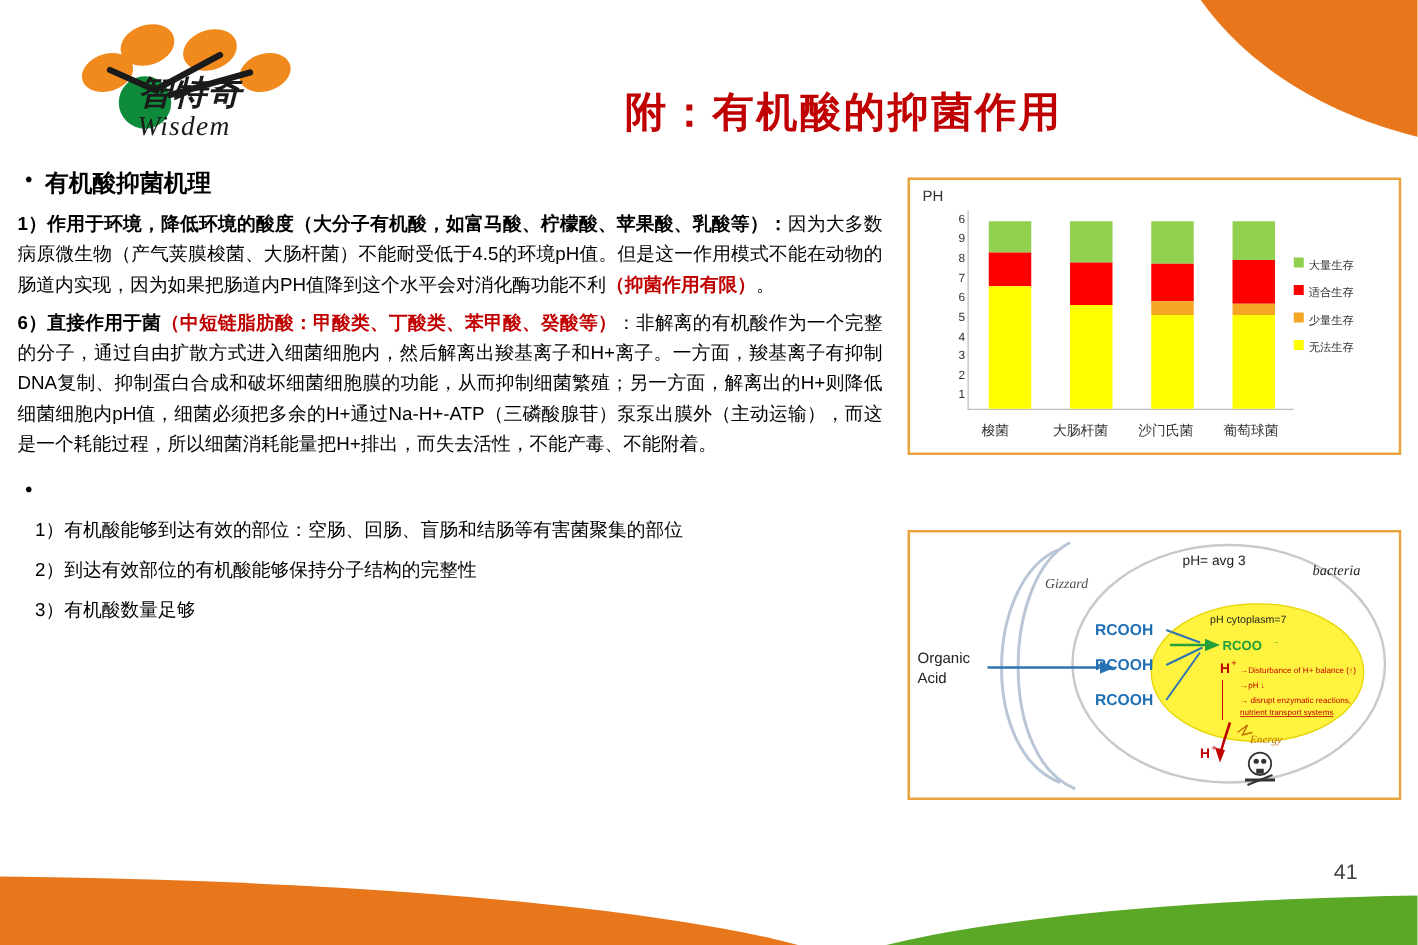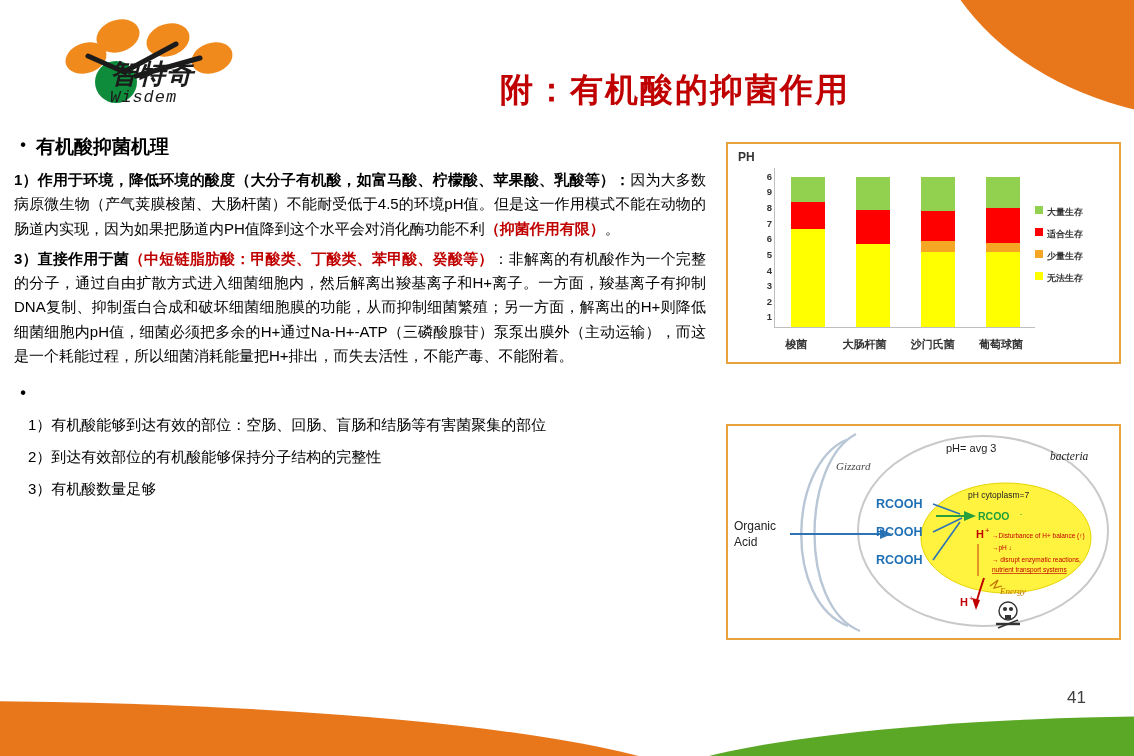--- a/index.html
+++ b/index.html
@@ -36,21 +36,21 @@
   }
 
   
   .logo { position:absolute; left:40px; top:14px; width:220px; height:105px; z-index:3;}
   .logo-text {
     position:absolute; left:110px; top:56px;
     font-family:"Liberation Serif", serif;
     z-index:4;
   }
   .logo-cn { font-size:27px; font-weight:bold; font-style:italic; color:#1b1b1b; letter-spacing:1px; }
-  .logo-en { font-size:17px; font-style:italic; color:#1b1b1b; margin-top:-4px; letter-spacing:1px;font-family:Liberation Mono, monospace;}
+  .logo-en { font-size:22px; font-style:italic; color:#1b1b1b; margin-top:-4px; letter-spacing:1px;}
 
   
   .slide-title {
     position:absolute; left:330px; top:68px; width:520px;
     text-align:right;
     font-family:"Liberation Serif", serif;
     font-size:33px; font-weight:bold;
     color:#C00000;
     letter-spacing:2px;
     z-index:3;
@@ -75,21 +75,21 @@
   .para b { font-weight:bold; }
   .red { color:#C00000; font-weight:bold; }
   .num-list {
     font-size:15px; line-height:1.55; margin:3px 0 0 12px; padding:0 14px 0 6px;
   }
   .num-list div { margin-bottom:9px; }
 
   
   .chart-panel {
     position:absolute; left:726px; top:142px; width:395px; height:222px;
-    border:2px solid #E8A33D; background:#fff; z-index:3;font-weight:bold;
+    border:2px solid #E8A33D; background:#fff; z-index:3;
   }
   .chart-inner { position:relative; width:100%; height:100%; padding:6px 4px 4px 6px;}
   .ph-label { position:absolute; left:10px; top:6px; font-size:12px; color:#333;}
   .plot {
     position:absolute; left:46px; top:24px; right:84px; bottom:34px;
     border-left:1px solid #bfbfbf; border-bottom:1px solid #bfbfbf;
   }
   .yaxis { position:absolute; left:26px; top:18px; bottom:34px; width:18px; }
   .yaxis span {
     position:absolute; right:0; font-size:9.5px; color:#333; transform:translateY(-50%);
@@ -149,21 +149,21 @@
   <div class="bullet-head">
     <span class="dot">•</span>
     <span>有机酸抑菌机理</span>
   </div>
 
   <p class="para">
     <b>1）作用于环境，降低环境的酸度（大分子有机酸，如富马酸、柠檬酸、苹果酸、乳酸等）：</b><span>因为大多数病原微生物（产气荚膜梭菌、大肠杆菌）不能耐受低于4.5的环境pH值。但是这一作用模式不能在动物的肠道内实现，因为如果把肠道内PH值降到这个水平会对消化酶功能不利</span><span class="red">（抑菌作用有限）</span><span>。</span>
   </p>
 
   <p class="para">
-    <b>3）直接作用于菌</b><span class="red">（中短链脂肪酸：甲酸类、丁酸类、苯甲酸、癸酸等）</span><span>：非解离的有机酸作为一个完整的分子，通过自由扩散方式进入细菌细胞内，然后解离出羧基离子和H+离子。一方面，羧基离子有抑制DNA复制、抑制蛋白合成和破坏细菌细胞膜的功能，从而抑制细菌繁殖；另一方面，解离出的H+则降低细菌细胞内pH值，细菌必须把多余的H+通过Na-H+-ATP（三磷酸腺苷）泵泵出膜外（主动运输），而这是一个耗能过程，所以细菌消耗能量把H+排出，而失去活性，不能产毒、不能附着。</span>
+    <b>6）直接作用于菌</b><span class="red">（中短链脂肪酸：甲酸类、丁酸类、苯甲酸、癸酸等）</span><span>：非解离的有机酸作为一个完整的分子，通过自由扩散方式进入细菌细胞内，然后解离出羧基离子和H+离子。一方面，羧基离子有抑制DNA复制、抑制蛋白合成和破坏细菌细胞膜的功能，从而抑制细菌繁殖；另一方面，解离出的H+则降低细菌细胞内pH值，细菌必须把多余的H+通过Na-H+-ATP（三磷酸腺苷）泵泵出膜外（主动运输），而这是一个耗能过程，所以细菌消耗能量把H+排出，而失去活性，不能产毒、不能附着。</span>
   </p>
 
   <div class="bullet-head" style="margin-top:14px;">
     <span class="dot">•</span>
   </div>
 
   <div class="num-list">
     <div>1）有机酸能够到达有效的部位：空肠、回肠、盲肠和结肠等有害菌聚集的部位</div>
     <div>2）到达有效部位的有机酸能够保持分子结构的完整性</div>
     <div>3）有机酸数量足够</div>

